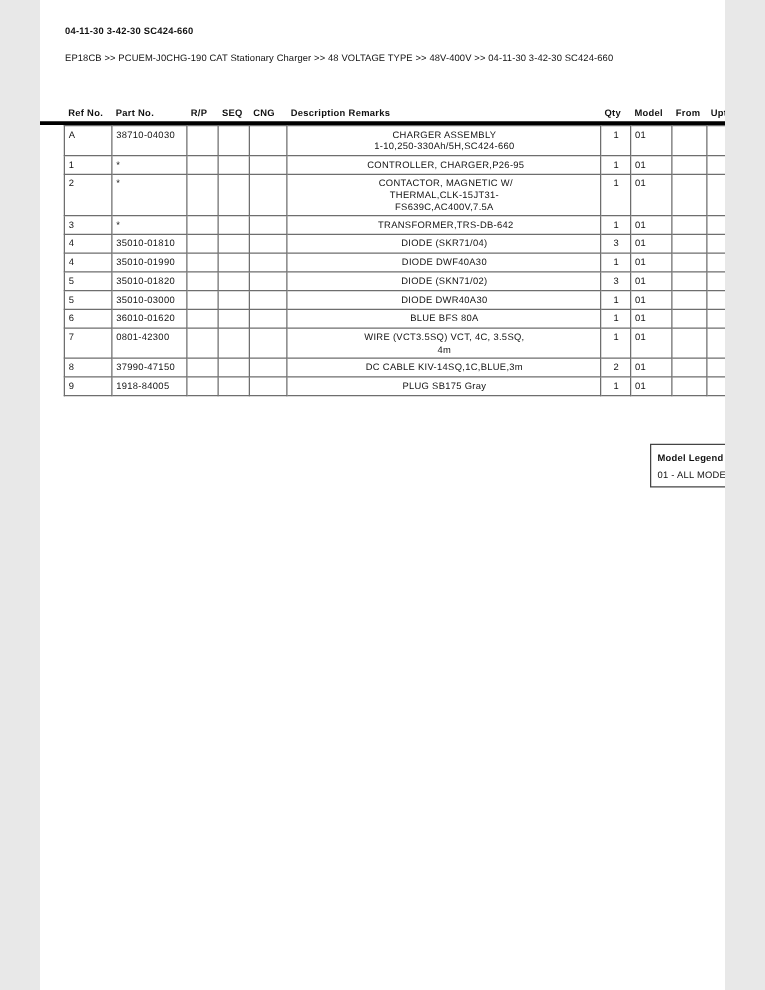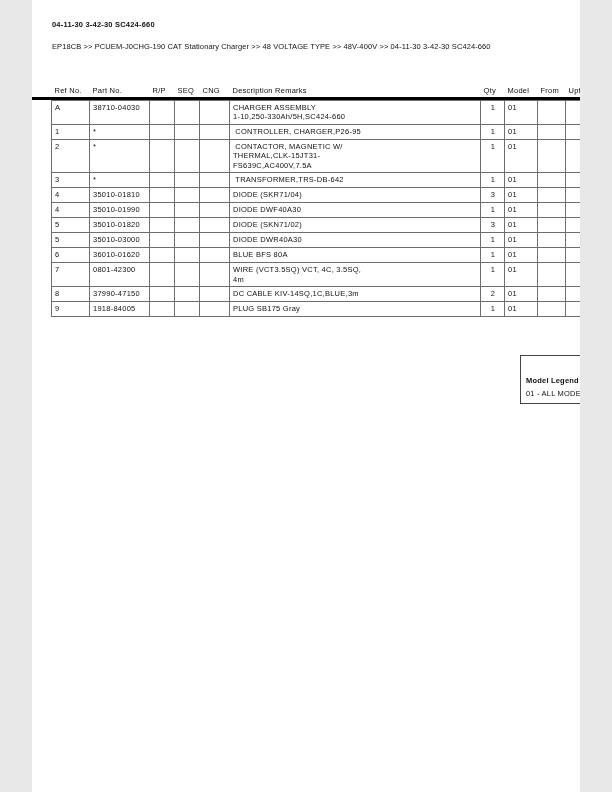--- a/index.html
+++ b/index.html
@@ -26,43 +26,43 @@
     position: absolute; left: 0; top: 97px;
     width: 612px; height: 3px; background: #000; z-index: 3;
   }
   table.parts {
     position: absolute; left: 19px; top: 86px;
     width: 563px;
     border-collapse: collapse; table-layout: fixed;
     font-size: 7.5px; line-height: 9.5px; letter-spacing: 0.25px;
   }
   table.parts thead td {
-    border: none; font-weight: normal;
+    border: none; font-weight: bold;
     vertical-align: bottom; padding: 0 0 4px 3px;
     white-space: nowrap; overflow: visible;
   }
   table.parts tbody td {
     border: 1px solid #6e6e6e;
     vertical-align: top;
     padding: 2px 2px 2px 3px;
   }
   table.parts tbody tr { height: 15px; }
   tr.h16 { height: 16px; }
   tr.h17 { height: 17px; }
   tr.h29 { height: 29px; }
   tr.h30 { height: 30px; }
   tr.h38 { height: 38px; }
   td.c-ref, td.c-part, td.c-model { padding-left: 5px; }
-  td.c-desc { white-space: pre-wrap; }
+  td.c-desc { white-space: pre-wrap; text-align: center; }
   td.c-qty, td.c-mr { text-align: center; padding-left: 0; padding-right: 0; }
   .legend {
     position: absolute; left: 488px; top: 355px;
     width: 82px; box-sizing: border-box;
     border: 1px solid #444;
-    padding: 18px 4px 3px 5px;
+    padding: 4px 4px 3px 5px;
     font-size: 7.5px; line-height: 13px; letter-spacing: 0.2px;
     background: #fff;
   }
   .legend .legend-title { font-weight: bold; }
 </style>
 </head>
 <body>
 
 <div class="page">
 

